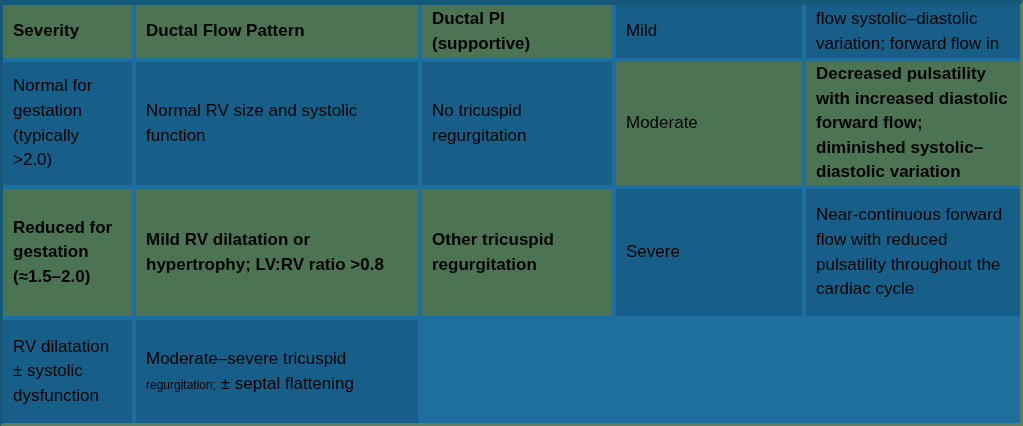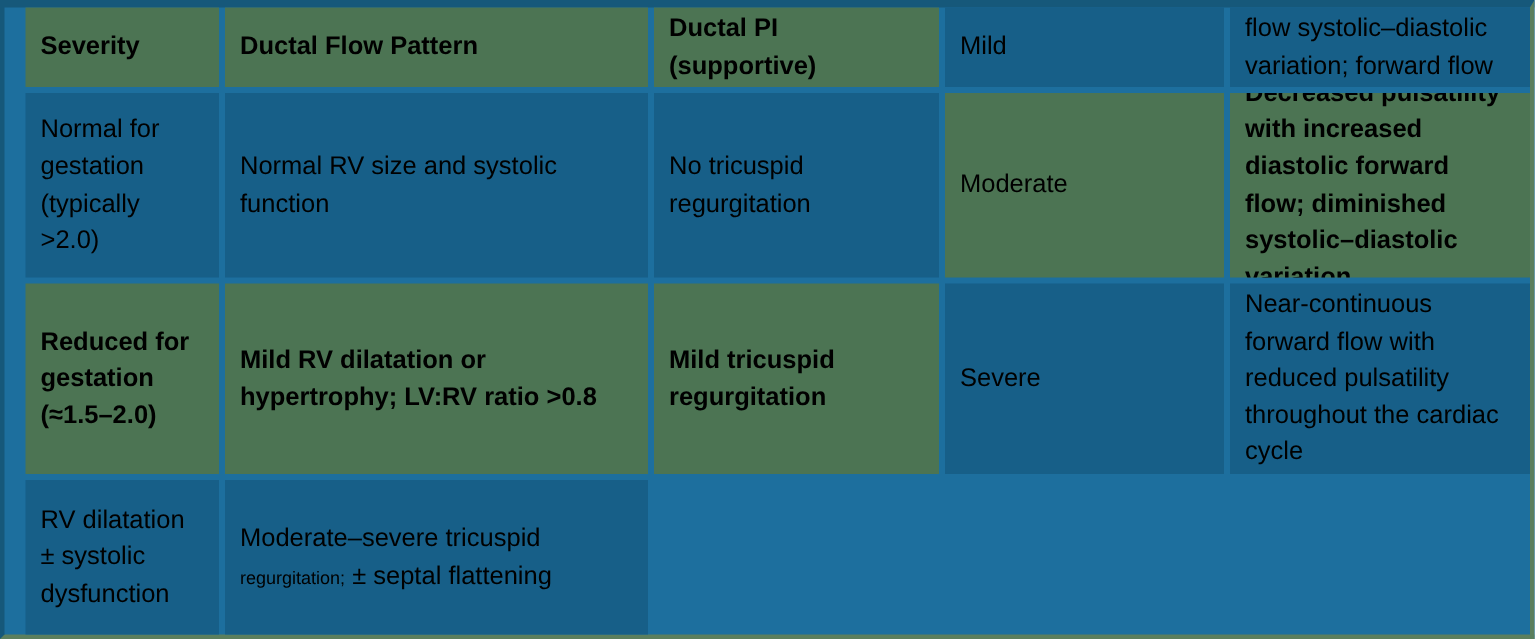--- a/index.html
+++ b/index.html
@@ -11,21 +11,20 @@
     grid-template-columns: 129px 282px 190px 186px 1fr;
     grid-template-rows: 53px 123px 127px 1fr;
     gap: 4px;
     background-color: #1d6f9e;            
     border-top: 5px solid #16587a;        
     border-left: 3px solid #16587a;       
     border-right: 3px solid #5b7f5e;      
     border-bottom: 3px solid #5b7f5e;     
     font-family: "Liberation Sans", sans-serif;
     color: #000000;
-    padding-left: 14px;
   }
   .cell {
     display: flex;
     align-items: center;
     padding: 4px 10px;
     font-size: 17px;
     line-height: 1.45;
     overflow: hidden;
   }
   .blue  { background: #175f88; }
@@ -73,21 +72,21 @@
   <div class="cell green boldrow">
     <span class="wrap">Decreased pulsatility with increased diastolic forward flow; diminished systolic–diastolic variation</span>
   </div>
   <div class="cell green boldrow">
     <span class="wrap">Reduced for gestation (≈1.5–2.0)</span>
   </div>
   <div class="cell green boldrow">
     <span class="wrap">Mild RV dilatation or hypertrophy; LV:RV ratio &gt;0.8</span>
   </div>
   <div class="cell green boldrow">
-    <span class="wrap">Mild tricuspid regurgitation</span>
+    <span class="wrap">Other tricuspid regurgitation</span>
   </div>
 
   <div class="cell blue sev">
     <span class="wrap">Severe</span>
   </div>
   <div class="cell blue">
     <span class="wrap">Near-continuous forward flow with reduced pulsatility throughout the cardiac cycle</span>
   </div>
   <div class="cell blue">
     <span class="wrap">RV dilatation ± systolic dysfunction</span>

